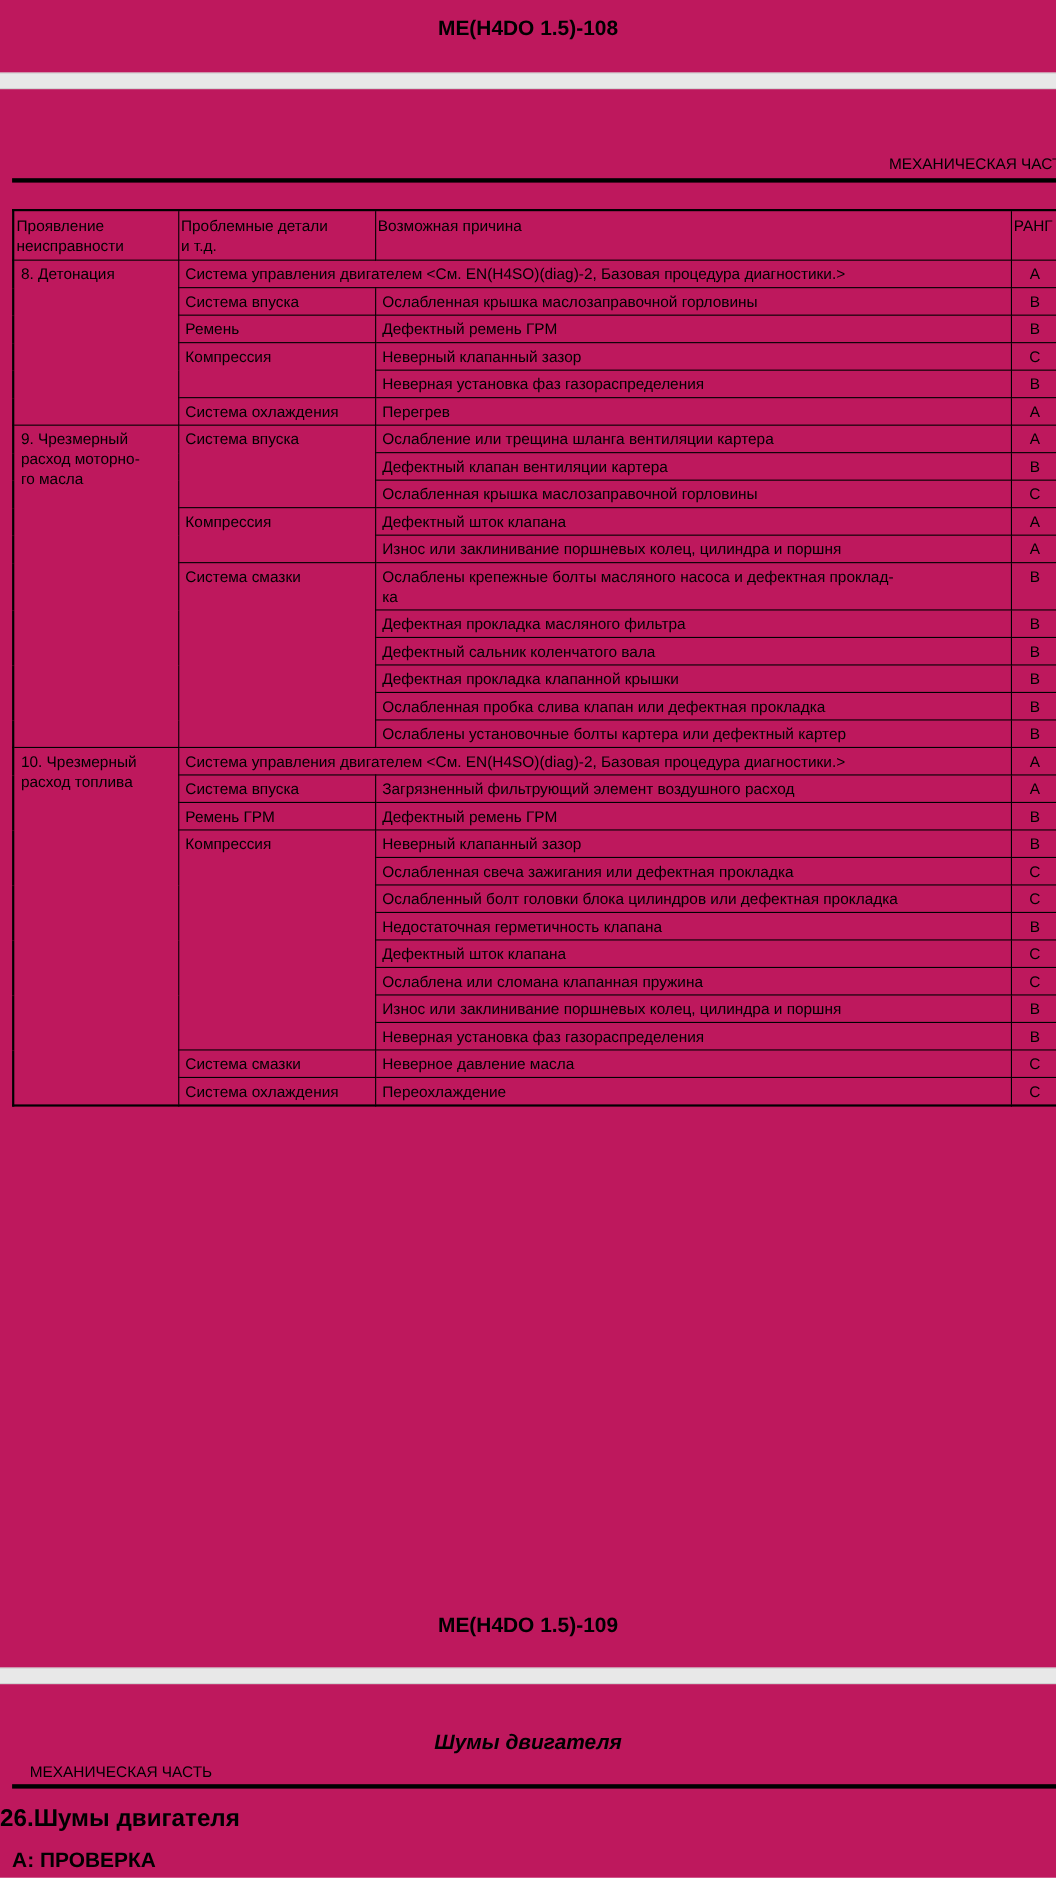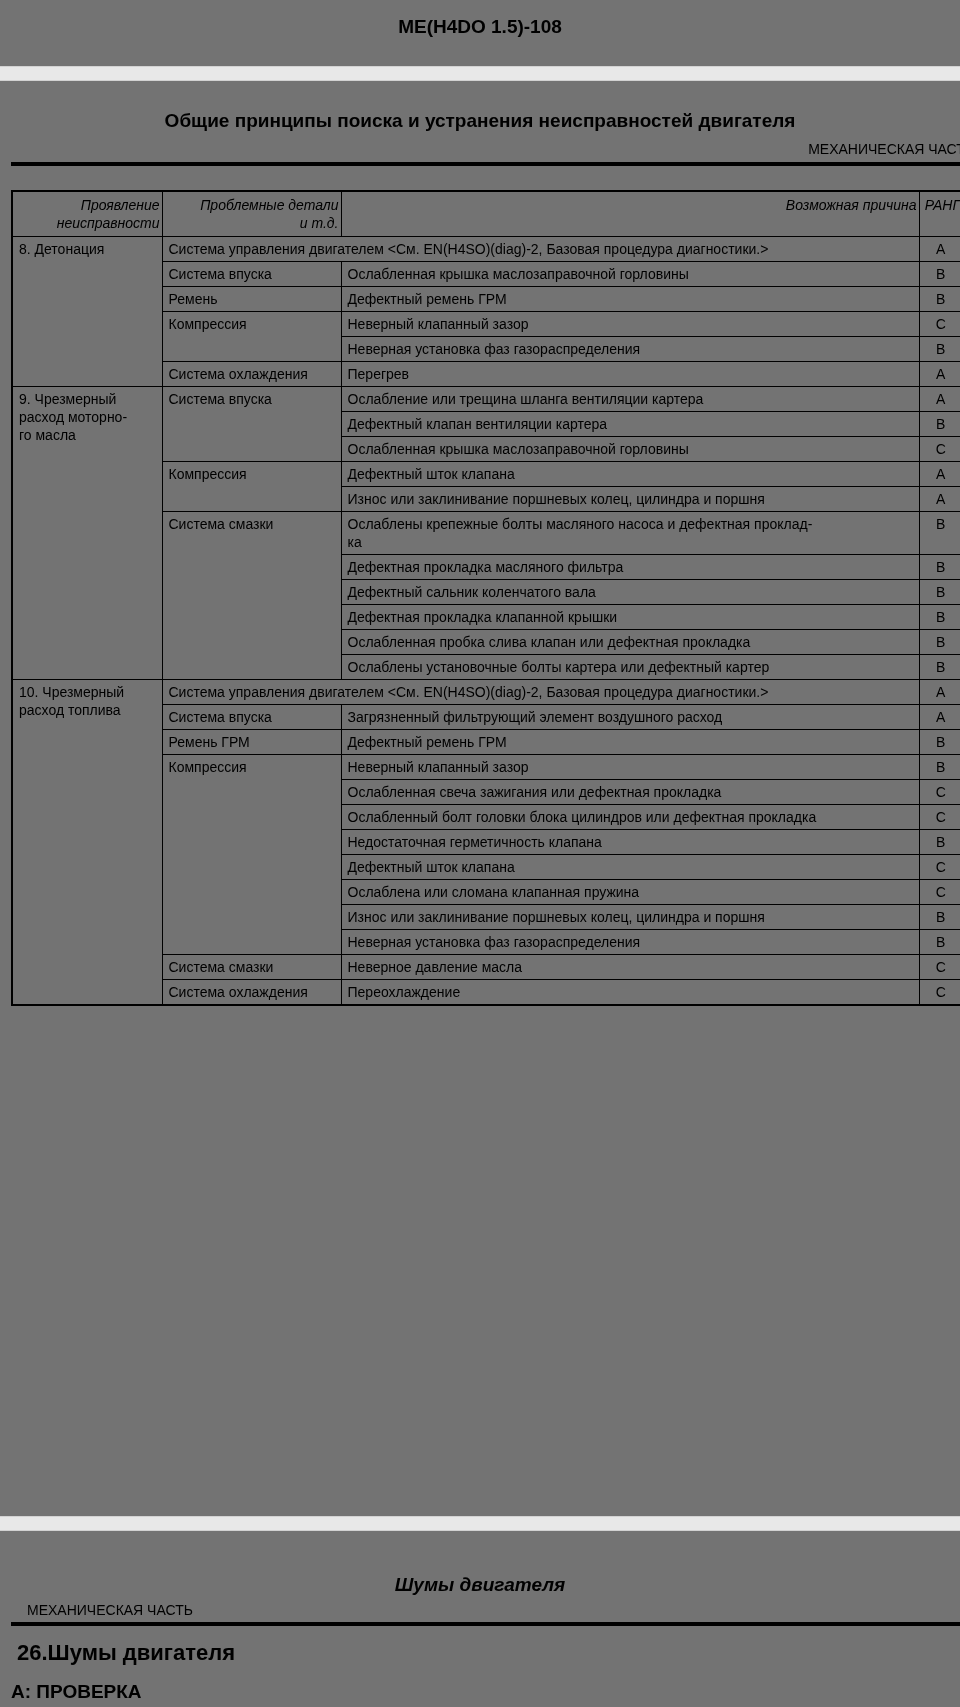--- a/index.html
+++ b/index.html
@@ -2,21 +2,21 @@
 <html><head>
 <meta charset="utf-8">
 <style>
   * { margin:0; padding:0; box-sizing:border-box; }
   html, body { background:#ffffff; }
   body {
     width:960px; height:1707px; position:relative; overflow:hidden;
     font-family:"Liberation Sans","DejaVu Sans",sans-serif;
     color:#000;
   }
-  .sheet { position:absolute; inset:0; background:#737373; overflow:hidden; }
+  .sheet { position:absolute; inset:0; background:#be185d; overflow:hidden; }
 
   .pnum { position:absolute; left:0; width:960px; text-align:center;
           font-weight:bold; font-size:19px; }
   .pnum-1 { top:16px; }
   .pnum-2 { top:1468px; }
 
   .page-gap { position:absolute; left:0; width:960px; height:15px;
               background:#e8e8e8; border-top:1px solid #d2d2d2; border-bottom:1px solid #d2d2d2; }
   .gap-1 { top:66px; }
   .gap-2 { top:1516px; }
@@ -39,43 +39,42 @@
     border-collapse:collapse; table-layout:fixed;
     font-size:14px; line-height:18px;
     border:2px solid #000;
   }
   .fault-table th, .fault-table td {
     border:1px solid #000;
     vertical-align:top;
     white-space:pre-line;
     overflow:hidden;
   }
-  .fault-table th { font-weight:normal; text-align:right; padding:4px 2px;font-style:italic; }
+  .fault-table th { font-weight:normal; text-align:left; padding:4px 2px; }
   .fault-table td { padding:3px 6px; text-align:left; }
   .fault-table td.rank { text-align:center; padding:3px 1px; }
   col.c1 { width:150px; }
   col.c2 { width:179px; }
   col.c3 { width:578px; }
   col.c4 { width:44px; }
 
-  .chapter { position:absolute; top:1640px; left:17px;
+  .chapter { position:absolute; top:1640px; left:0;
              font-size:22px; font-weight:bold; }
   .subsection { position:absolute; top:1681px; left:11px;
                 font-size:19px; font-weight:bold; }
 </style>
 </head>
 <body>
 
 <div class="sheet">
 
   <div class="pnum pnum-1">ME(H4DO 1.5)-108</div>
 
   <div class="page-gap gap-1"></div>
 
-  <div class="title title-1">Общие принципы поиска и устранения неисправностей двигателя</div>
 
   <div class="mech mech-right">МЕХАНИЧЕСКАЯ ЧАСТЬ</div>
 
   <div class="rule rule-1"></div>
 
   <table class="fault-table">
     <colgroup>
       <col class="c1">
         <col class="c2">
         <col class="c3">
@@ -226,20 +225,21 @@
           <td class="rank">C</td>
         </tr>
         <tr>
           <td class="part">Система охлаждения</td>
           <td class="cause">Переохлаждение</td>
           <td class="rank">C</td>
         </tr>
       </tbody>
     </table>
 
+  <div class="pnum pnum-2">ME(H4DO 1.5)-109</div>
 
   <div class="page-gap gap-2"></div>
 
   <div class="title title-2">Шумы двигателя</div>
 
   <div class="mech mech-left">МЕХАНИЧЕСКАЯ ЧАСТЬ</div>
 
   <div class="rule rule-2"></div>
 
   <div class="chapter">26.Шумы двигателя</div>

